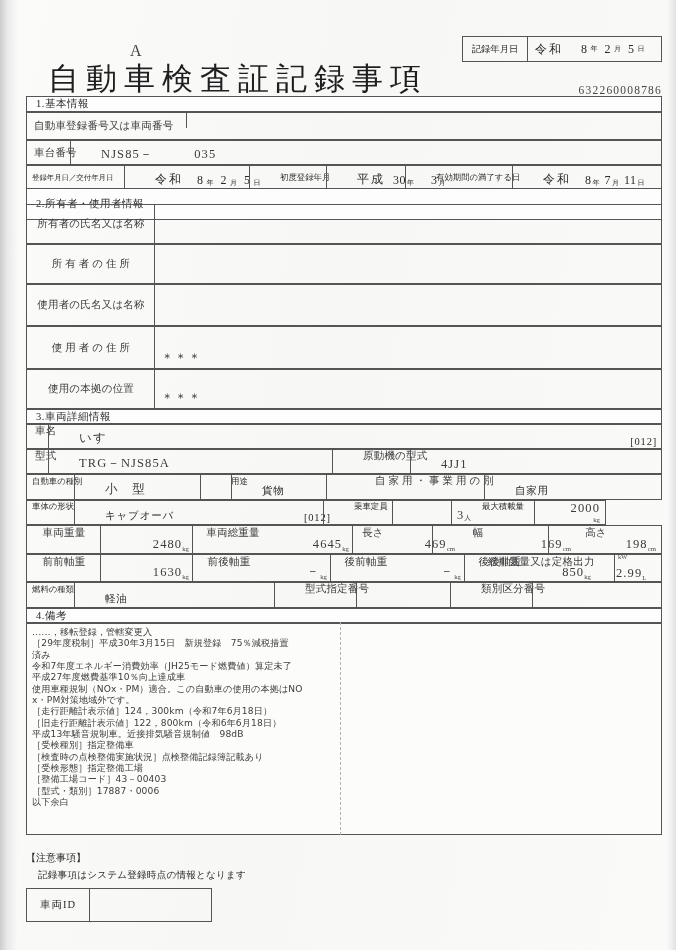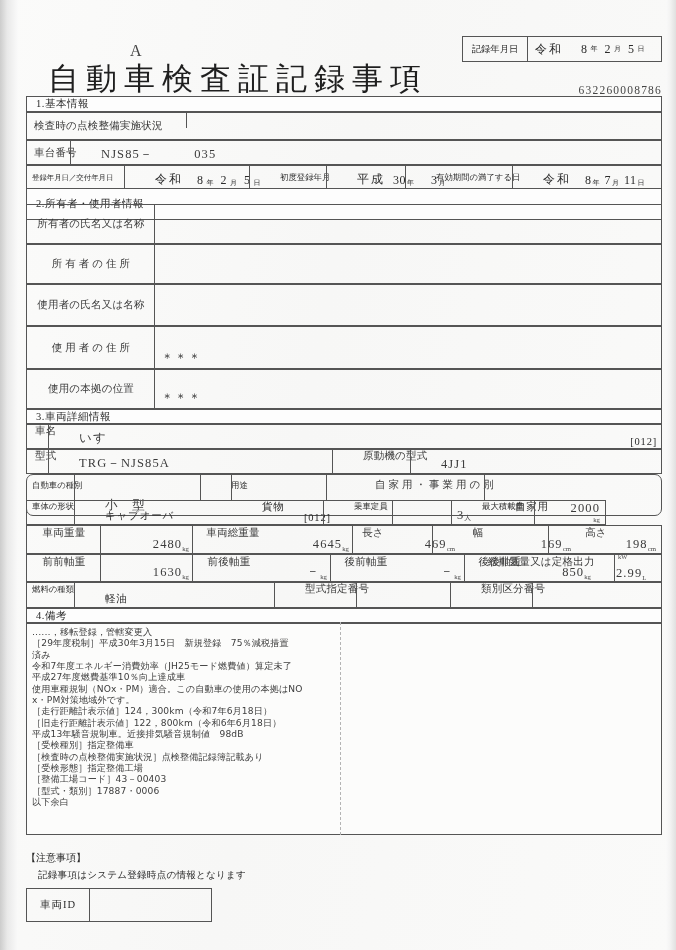--- a/index.html
+++ b/index.html
@@ -178,21 +178,21 @@
       <span class="numpart">5</span>
       <span class="sfx">日</span>
     </div>
   </div>
 
   <div class="abs" id="doc-number">632260008786</div>
 
   <div class="abs section-bar" style="left:26px; top:96px; width:636px; height:16px;">1.基本情報</div>
 
   <div class="abs bx" style="left:26px; top:112px; width:636px; height:28px;">
-    <div class="abs lft lbl" style="left:7px; top:0; height:100%;">検査時の点検整備実施状況</div>
+    <div class="abs lft lbl" style="left:7px; top:0; height:100%;">自動車登録番号又は車両番号</div>
     <div class="abs lft val" style="left:190px; top:0; height:100%;"></div>
   </div>
   <div class="abs" style="left:186px; top:112px; width:0; height:16px; border-left:1px solid #555;"></div>
 
   <div class="abs bx" style="left:26px; top:140px; width:636px; height:25px;">
     <div class="abs lft lbl" style="left:7px; top:0; height:100%;">車台番号</div>
     <div class="abs btm val" style="left:74px; bottom:1px;">NJS85－　　　035</div>
   </div>
   <div class="abs" style="left:70px; top:140px; width:0; height:25px; border-left:1px solid #555;"></div>
 
@@ -285,21 +285,21 @@
   <div class="abs bx" style="left:26px; top:449px; width:636px; height:25px;">
     <div class="abs lft lbl" style="left:8px; top:0; height:50%;">型式</div>
     <div class="abs btm val" style="left:52px; bottom:1px;">TRG－NJS85A</div>
     <div class="abs lft lbl" style="left:336px; top:0; height:50%;">原動機の型式</div>
     <div class="abs btm val" style="left:414px; bottom:1px;">4JJ1</div>
   </div>
   <div class="abs" style="left:48px; top:449px; width:0; height:25px; border-left:1px solid #555;"></div>
   <div class="abs" style="left:332px; top:449px; width:0; height:25px; border-left:1px solid #555;"></div>
   <div class="abs" style="left:410px; top:449px; width:0; height:25px; border-left:1px solid #555;"></div>
 
-  <div class="abs bx" style="left:26px; top:474px; width:636px; height:42px;border-radius:7px;">
+  <div class="abs bx" style="left:26px; top:474px; width:636px; height:26px;">
     <div class="abs lft lbl-sm" style="left:5px; top:0; height:50%;">自動車の種別</div>
     <div class="abs btm val" style="left:78px; bottom:1px;">小　型</div>
 
     <div class="abs lft lbl-sm" style="left:204px; top:0; height:50%;">用途</div>
     <div class="abs btm val-sm" style="left:235px; bottom:1px;">貨物</div>
 
     <div class="abs ctr lbl" style="left:330px; top:0; width:155px; height:50%;">自 家 用 ・ 事 業 用 の 別</div>
     <div class="abs btm val-sm" style="left:488px; bottom:1px;">自家用</div>
   </div>
   <div class="abs" style="left:74px; top:474px; width:0; height:26px; border-left:1px solid #555;"></div>

